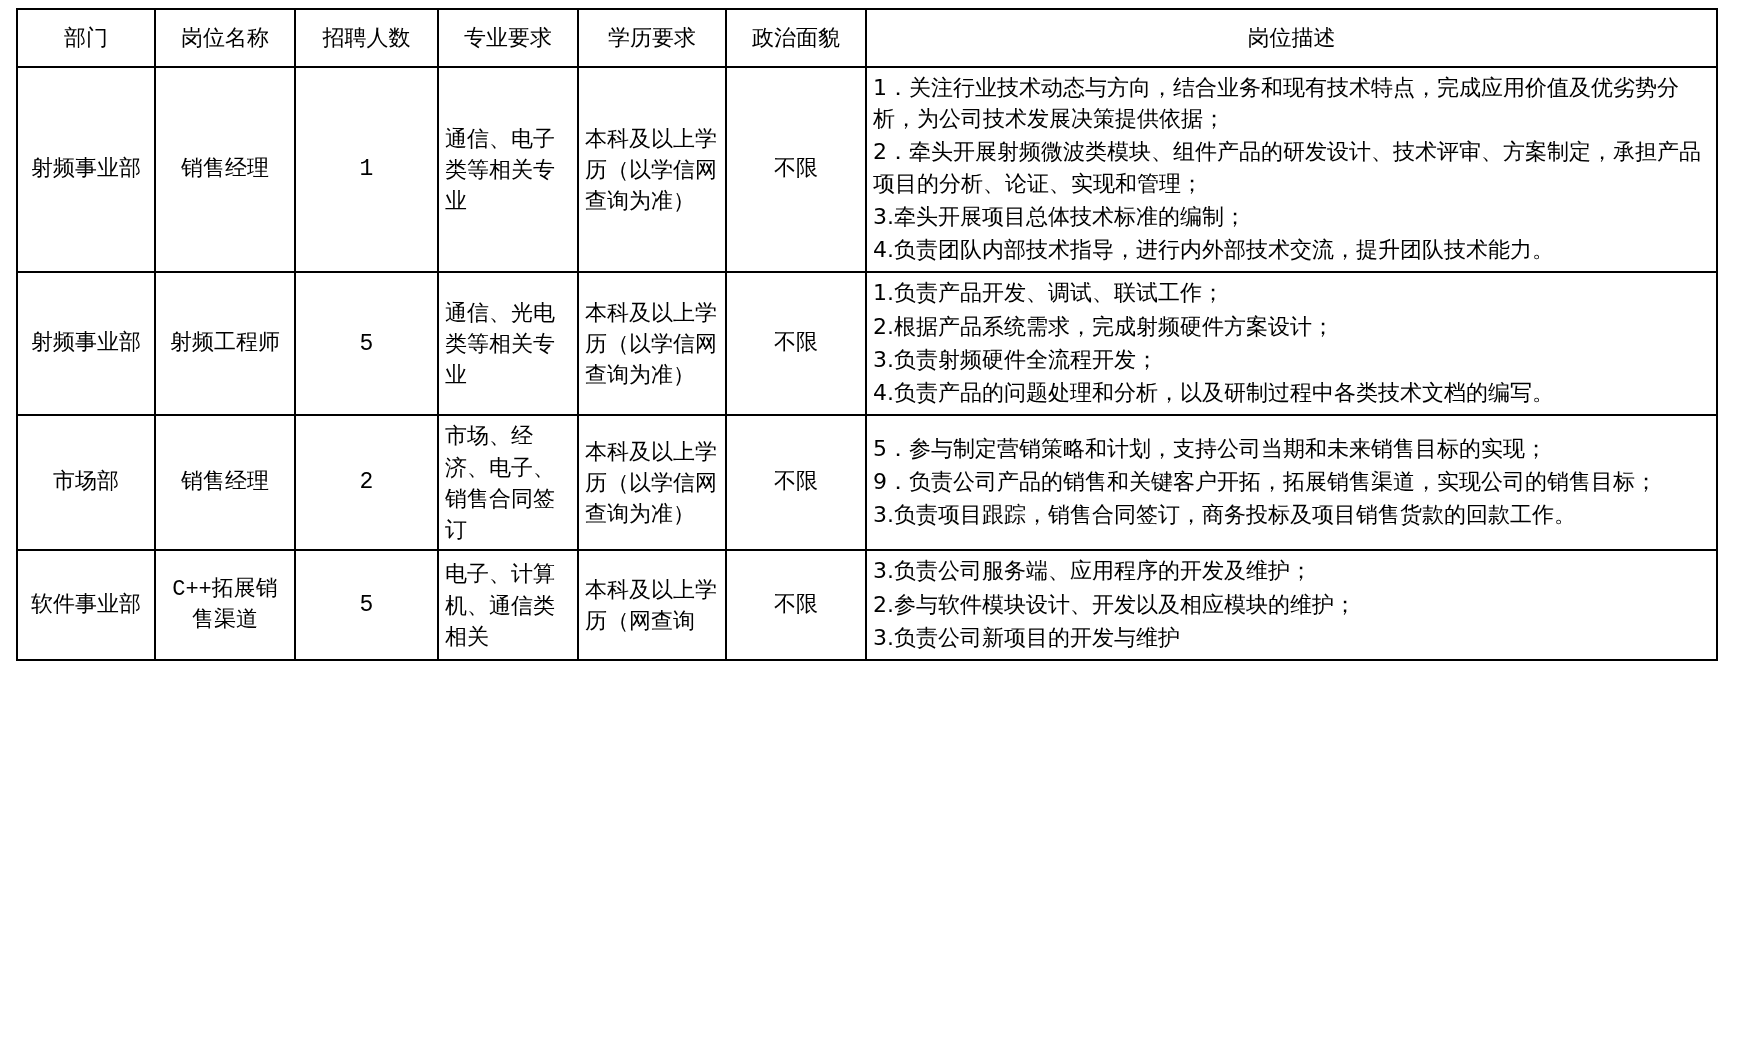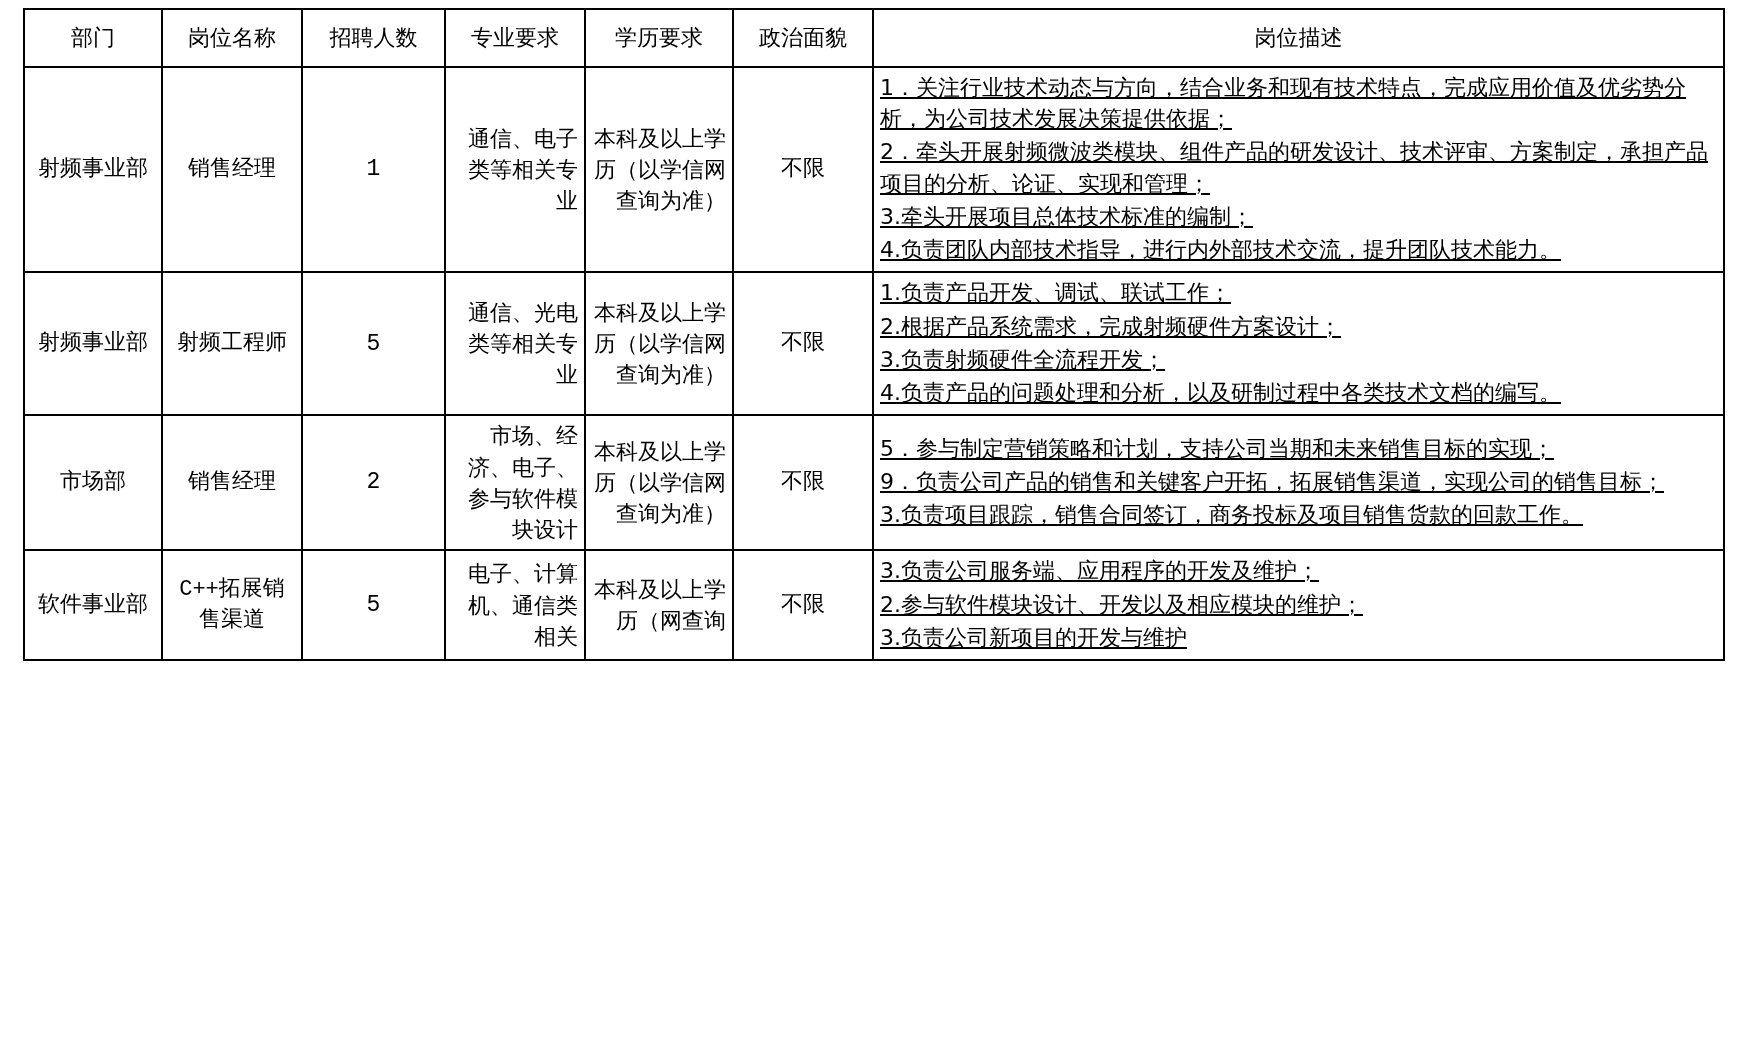--- a/index.html
+++ b/index.html
@@ -8,21 +8,21 @@
     background: #ffffff;
   }
   body {
     width: 1760px;
     height: 1044px;
     font-family: "DejaVu Sans", "Liberation Sans", sans-serif;
     color: #000000;
     overflow: hidden;
   }
   .page {
-    padding: 8px 12px 0 23px;
+    padding: 8px 12px 0 16px;
     box-sizing: border-box;
     width: 1760px;
   }
   table.jobs {
     border-collapse: collapse;
     table-layout: fixed;
     width: 1700px;
     font-size: 22px;
   }
   table.jobs td, table.jobs th {
@@ -51,24 +51,23 @@
     font-family: Liberation Mono, monospace;
   }
   td.desc {
     text-align: left;
     vertical-align: top;
     padding: 10px 10px 10px 12px;
   }
   td.desc .line {
     white-space: normal;
     margin: 0 0 2px 0;
-    text-decoration: underline;
   }
   td.narrow {
-    text-align: right;
+    text-align: left;
     letter-spacing: 0px;
   }
   .num {
     font-size: 23px;
   }
 </style>
 </head>
 <body>
 
 <div class="page">
@@ -122,21 +121,21 @@
           <p class="line">2.根据产品系统需求，完成射频硬件方案设计；</p>
           <p class="line">3.负责射频硬件全流程开发；</p>
           <p class="line">4.负责产品的问题处理和分析，以及研制过程中各类技术文档的编写。</p>
         </td>
       </tr>
 
       <tr>
         <td class="center">市场部</td>
         <td class="center">销售经理</td>
         <td class="center num">2</td>
-        <td class="narrow">市场、经济、电子、参与软件模块设计</td>
+        <td class="narrow">市场、经济、电子、销售合同签订</td>
         <td class="narrow">本科及以上学历（以学信网查询为准）</td>
         <td class="center">不限</td>
         <td class="desc">
           <p class="line">5．参与制定营销策略和计划，支持公司当期和未来销售目标的实现；</p>
           <p class="line">9．负责公司产品的销售和关键客户开拓，拓展销售渠道，实现公司的销售目标；</p>
           <p class="line">3.负责项目跟踪，销售合同签订，商务投标及项目销售货款的回款工作。</p>
         </td>
       </tr>
 
       <tr>

